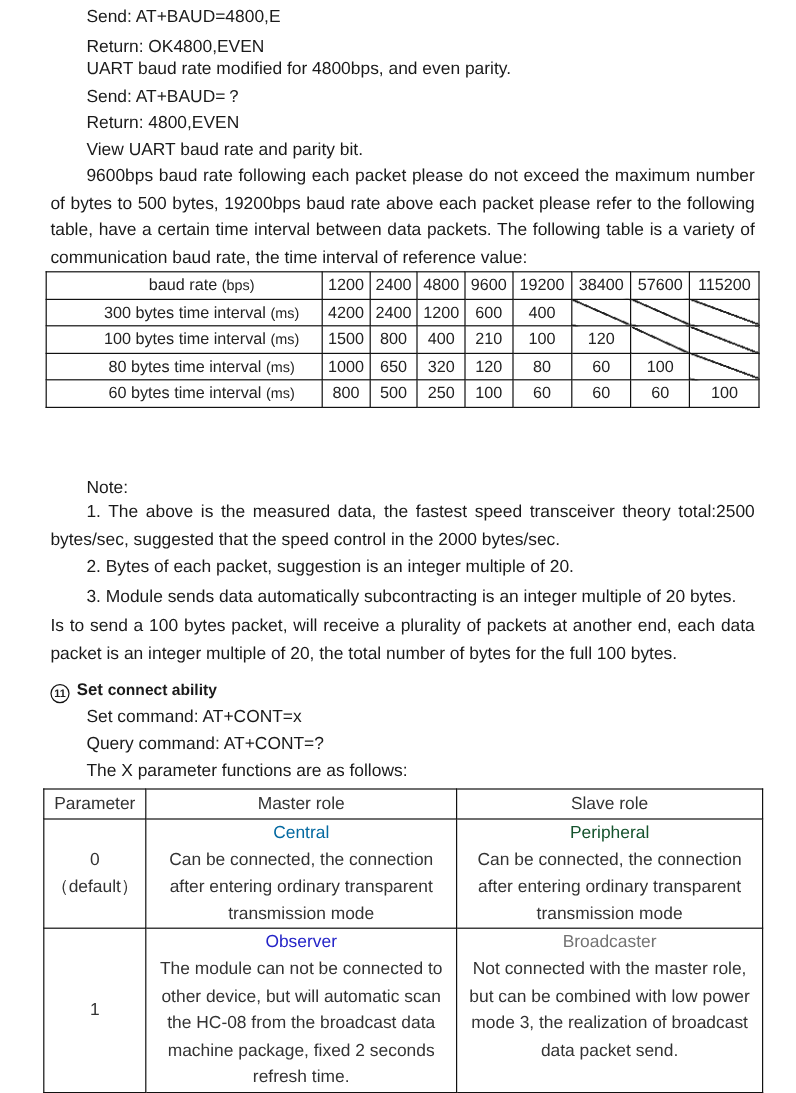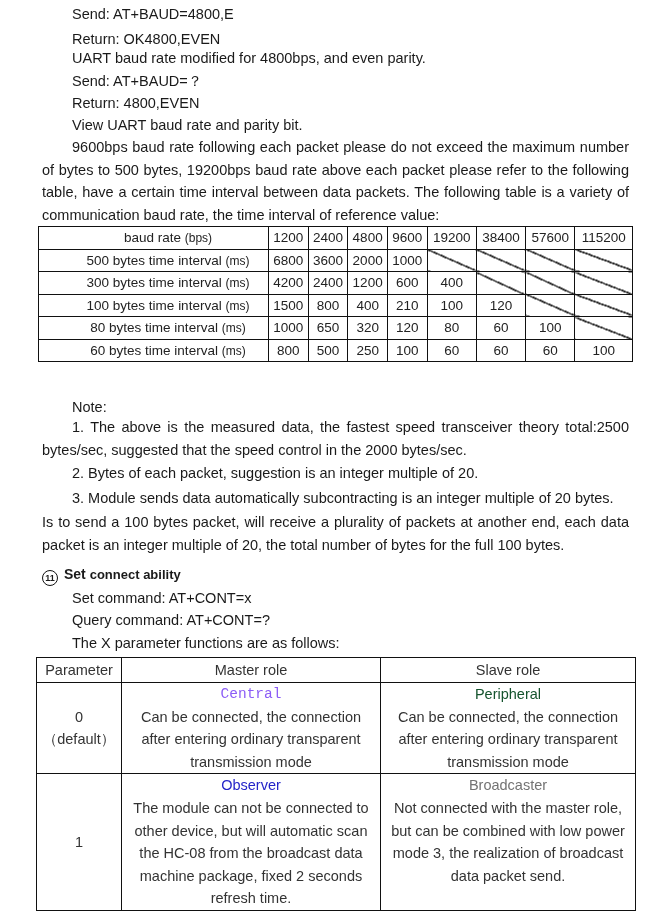--- a/index.html
+++ b/index.html
@@ -63,31 +63,20 @@
       <tr>
         <td class="label"><span>baud rate</span> <span class="unit">(bps)</span></td>
         <td>1200</td>
         <td>2400</td>
         <td>4800</td>
         <td>9600</td>
         <td>19200</td>
         <td>38400</td>
         <td>57600</td>
         <td>115200</td>
-      </tr>
-      <tr>
-        <td class="label"><span>500 bytes time interval</span> <span class="unit">(ms)</span></td>
-        <td>6800</td>
-        <td>3600</td>
-        <td>2000</td>
-        <td>1000</td>
-        <td class="slash"></td>
-        <td class="slash"></td>
-        <td class="slash"></td>
-        <td class="slash"></td>
       </tr>
       <tr>
         <td class="label"><span>300 bytes time interval</span> <span class="unit">(ms)</span></td>
         <td>4200</td>
         <td>2400</td>
         <td>1200</td>
         <td>600</td>
         <td>400</td>
         <td class="slash"></td>
         <td class="slash"></td>
@@ -151,21 +140,21 @@
       <th>Slave role</th>
     </tr>
   </thead>
   <tbody>
     <tr>
       <td>
         <span class="cell-block">0</span>
         <span class="cell-block">（default）</span>
       </td>
       <td>
-        <span class="cell-block role" style="color: #8b5cf6; font-family: Liberation Mono, monospace;">Central</span>
+        <span class="cell-block role" style="color: #0369a1;">Central</span>
         <span class="cell-block">Can be connected, the connection after entering ordinary transparent transmission mode</span>
       </td>
       <td>
         <span class="cell-block role" style="color: #14532d;">Peripheral</span>
         <span class="cell-block">Can be connected, the connection after entering ordinary transparent transmission mode</span>
       </td>
     </tr>
     <tr>
       <td>
         <span class="cell-block">1</span>

